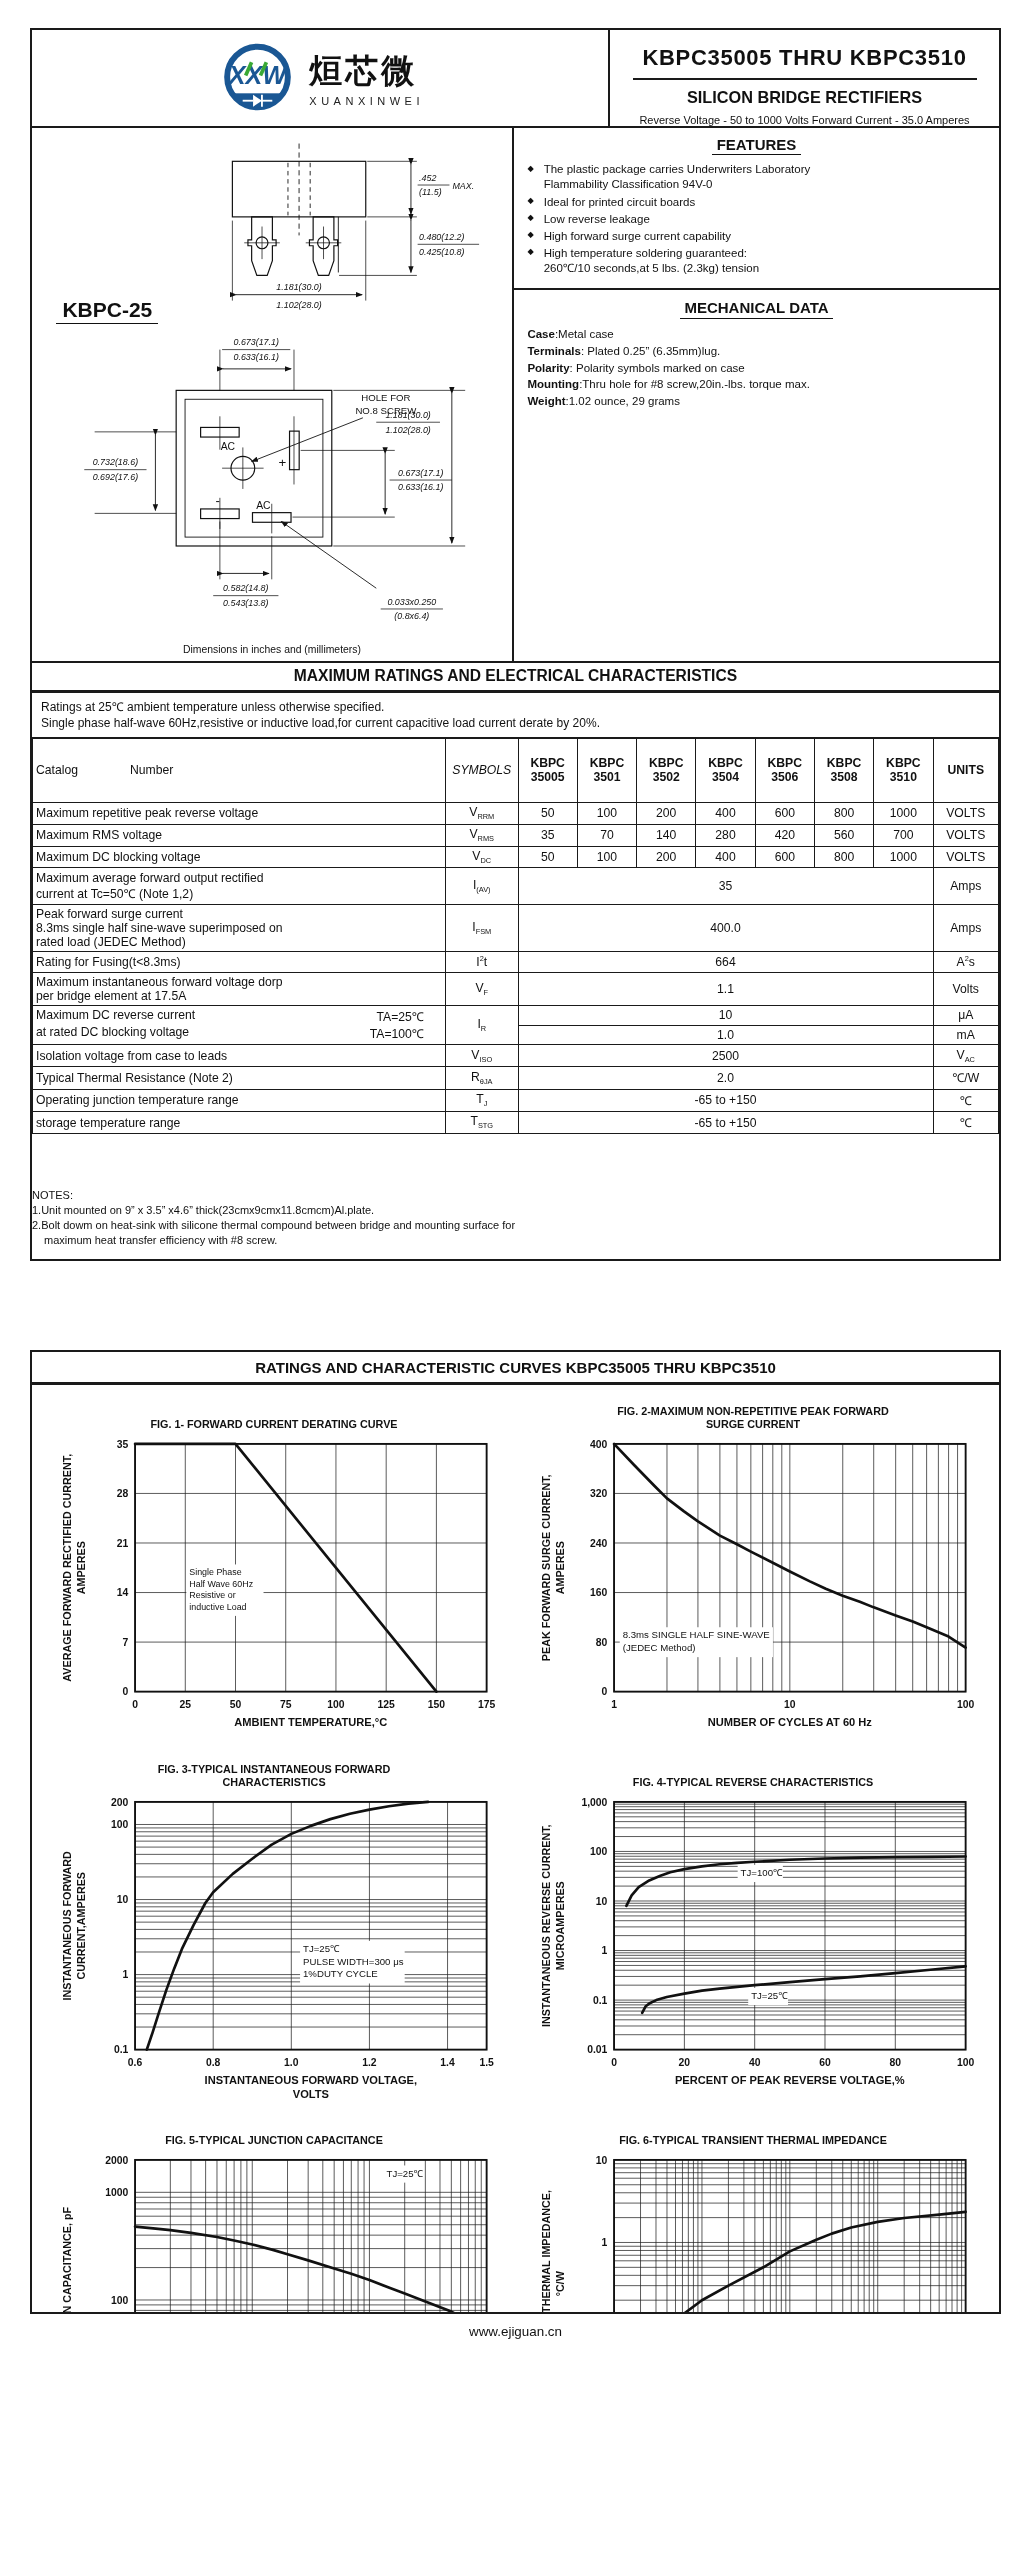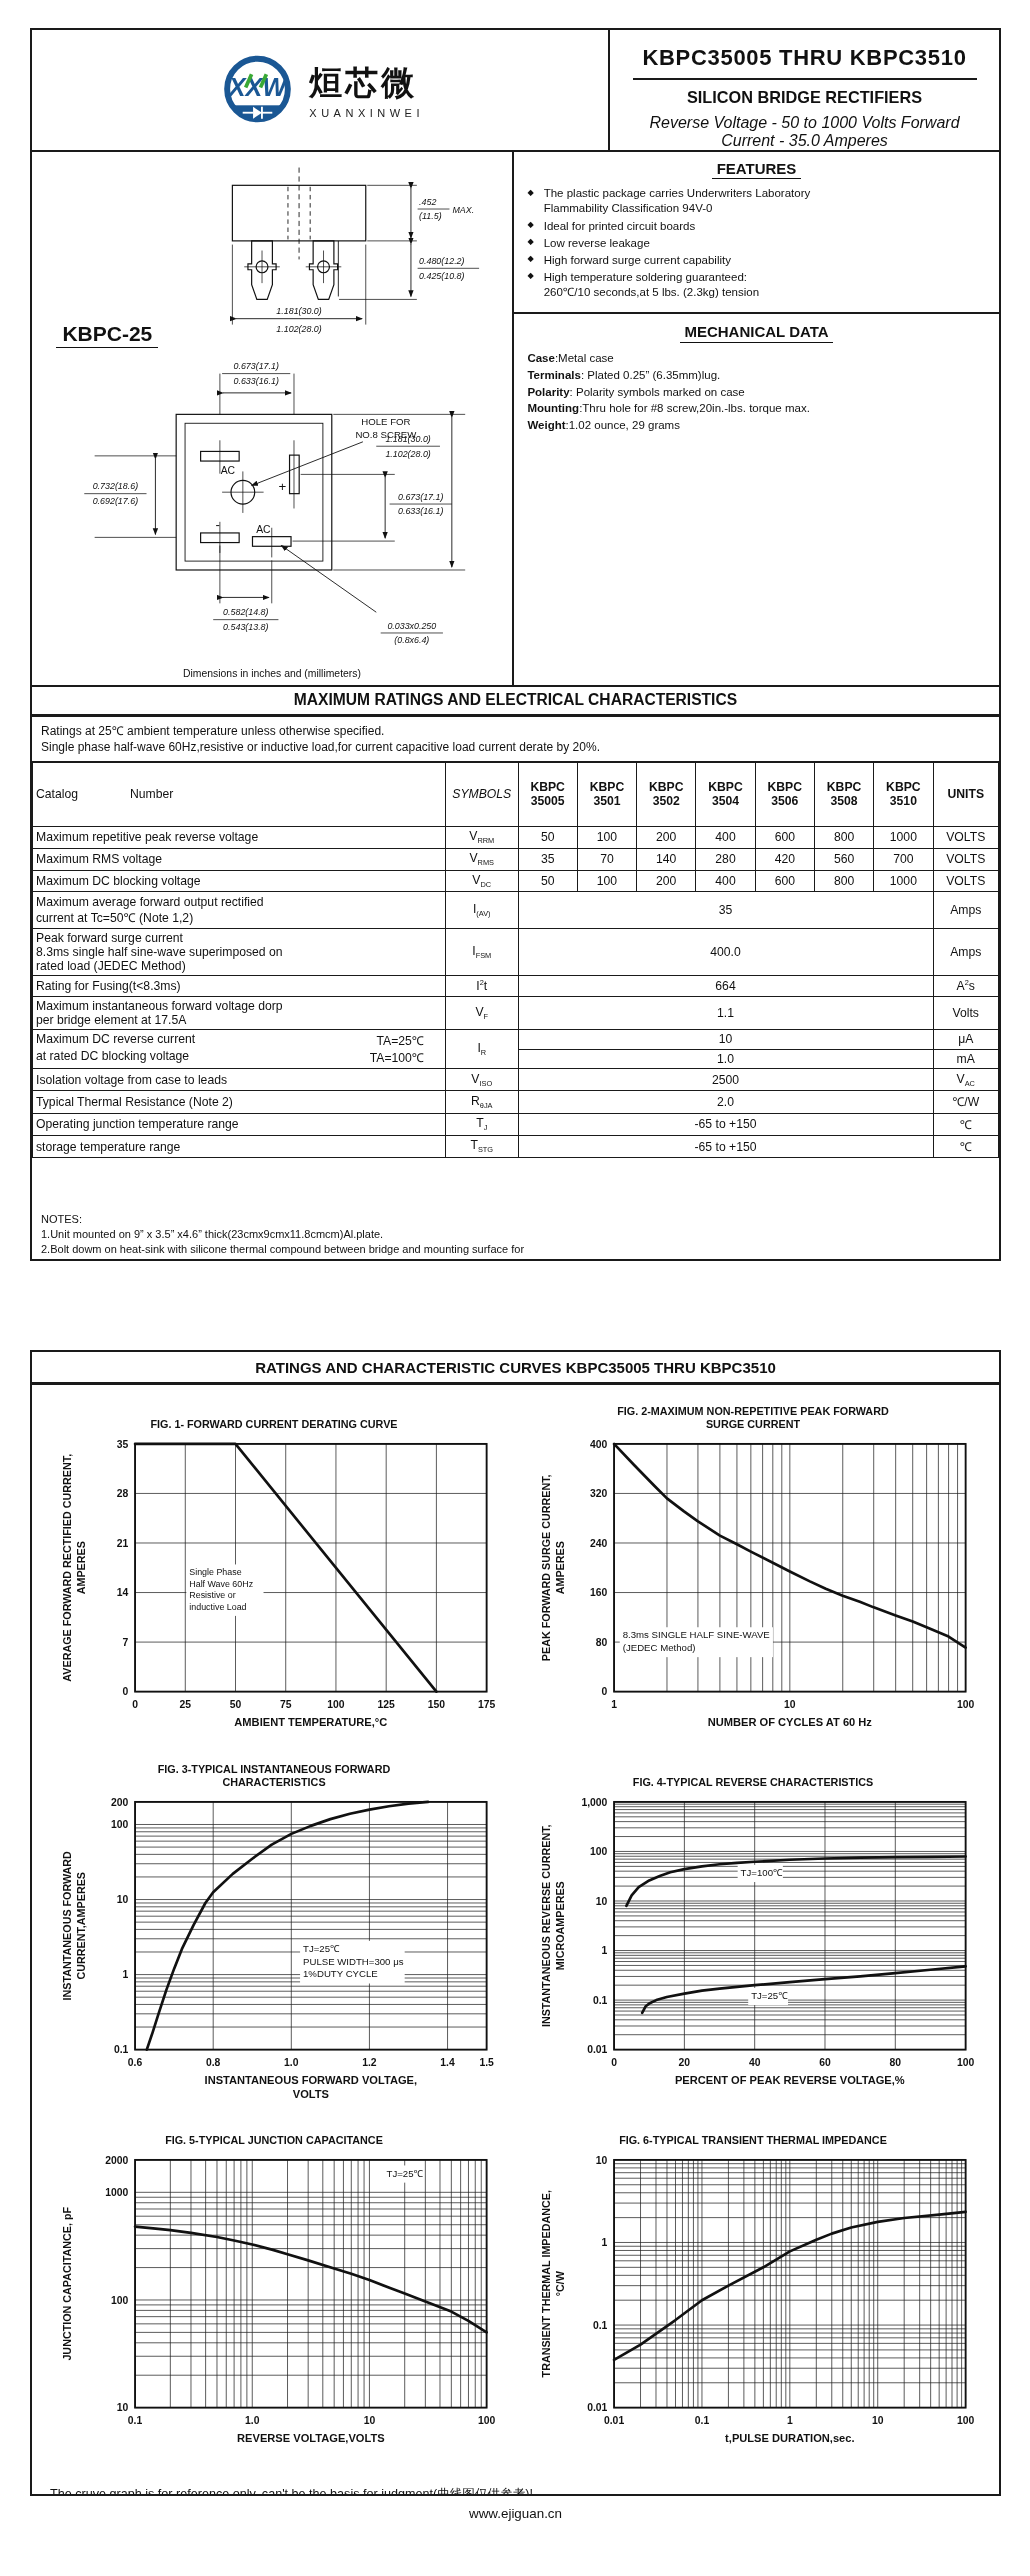--- a/index.html
+++ b/index.html
@@ -1,30 +1,30 @@
 <!DOCTYPE html>
 <html style="font-size:12px"><head>
 <meta charset="utf-8">
 <style>
   * { margin:0; padding:0; box-sizing:border-box; }
   body { width:1031px; min-height:2576px; background:#fff; font-family:"Liberation Sans", sans-serif; color:#111; }
   .page { width:971px; margin:0 auto; border:2.2px solid #1a1a1a; background:#fff; overflow:hidden; }
   #page1 { margin-top:28px; height:1233px; display:flex; flex-direction:column; }
-  #page2 { margin-top:89px; height:1146px; }
+  #page2 { margin-top:89px; height:964px; }
 
   
   .hdr { display:flex; border-bottom:2.2px solid #1a1a1a; height:138px; }
   .hdr-left { width:576px; display:flex; align-items:center; justify-content:center; gap:10.4px; }
   .logo-cn { font-size:33px; font-weight:bold; letter-spacing:3px; }
   .logo-en { font-size:11px; letter-spacing:4.5px; color:#222; margin-top:1.5px; }
   .hdr-right { flex:1; border-left:2.2px solid #1a1a1a; padding:15px 18px 0 18px; text-align:center; }
   .doc-title { font-size:22px; font-weight:bold; letter-spacing:0.7px; }
   .doc-rule { border-top:2.2px solid #1a1a1a; margin:7.4px 4.5px; }
   .doc-sub { font-size:16.3px; font-weight:bold; }
-  .doc-tag { font-size:16px; font-style:italic; margin-top:7.4px; }
+  .doc-tag { font-size:11px; margin-top:7.4px; }
 
   
   .mid { display:flex; }
   .mid-left { width:482px; border-right:2.2px solid #1a1a1a; padding:10.4px 0 6px 0; text-align:center; }
   .pkg-name { display:inline-block; font-size:21px; font-weight:bold; border-bottom:1.5px solid #111; padding:0 6px 1.5px 6px; margin-bottom:3px; }
   .pkg-caption { font-size:10.4px; margin-top:1.5px; }
   .mid-right { flex:1; }
   .feat { padding:7.4px 13.4px 10.4px 13.4px; border-bottom:2.2px solid #1a1a1a; }
   .sec-head { text-align:center; margin-bottom:7.4px; }
   .sec-head span { display:inline-block; font-size:15px; font-weight:bold; border-bottom:1.5px solid #111; padding:0 4.5px 1.5px 4.5px; }
@@ -42,21 +42,21 @@
   table.ratings td, table.ratings th { border:1.5px solid #1a1a1a; font-size:12.2px; padding:2.2px 3px; vertical-align:middle; }
   td.cn { text-align:left; padding-left:6px; }
   td.cs, td.cv, td.cu { text-align:center; }
   th.h-cat { text-align:left; font-weight:normal; font-size:13.4px; padding-left:6px; }
   th.h-cat span { margin-right:52px; }
   th.h-sym { font-style:italic; font-weight:normal; font-size:11px; text-align:center; }
   th.h-part { font-size:9.3px; line-height:1.15; text-align:center; }
   th.h-units { font-size:12px; text-align:center; }
   .dline { display:flex; justify-content:space-between; padding-right:18px; }
   sub { font-size:7.4px; } sup { font-size:7.4px; }
-  .notes { padding:6px 9px; font-size:11px; line-height:1.35; flex:0 0 auto;margin-top:48px; }
+  .notes { padding:6px 0; font-size:11px; line-height:1.35; flex:0 0 auto;margin-top:48px; }
   .p-footer { margin-top:auto; text-align:center; font-size:13.4px; padding:7.4px 0 10.4px 0; }
 
   
   .p2-title { text-align:center; font-weight:bold; font-size:15px; padding:6.7px 0; border-bottom:3px solid #1a1a1a; }
   .charts { display:grid; grid-template-columns:1fr 1fr; padding:10.4px 4.5px 0 4.5px; }
   .fig { width:475px; display:flex; flex-direction:column; align-items:center; }
   .fig-title { height:36px; display:flex; flex-direction:column; justify-content:flex-end; align-items:center; font-weight:bold; font-size:10.8px; line-height:1.25; text-align:center; }
   .ref-line { font-size:12.6px; padding:16.3px 10.4px 0 18px; }
   .p2-footer { text-align:center; font-size:13.4px; padding:10.4px 0; }
   a.plain { color:#111; text-decoration:none; }

